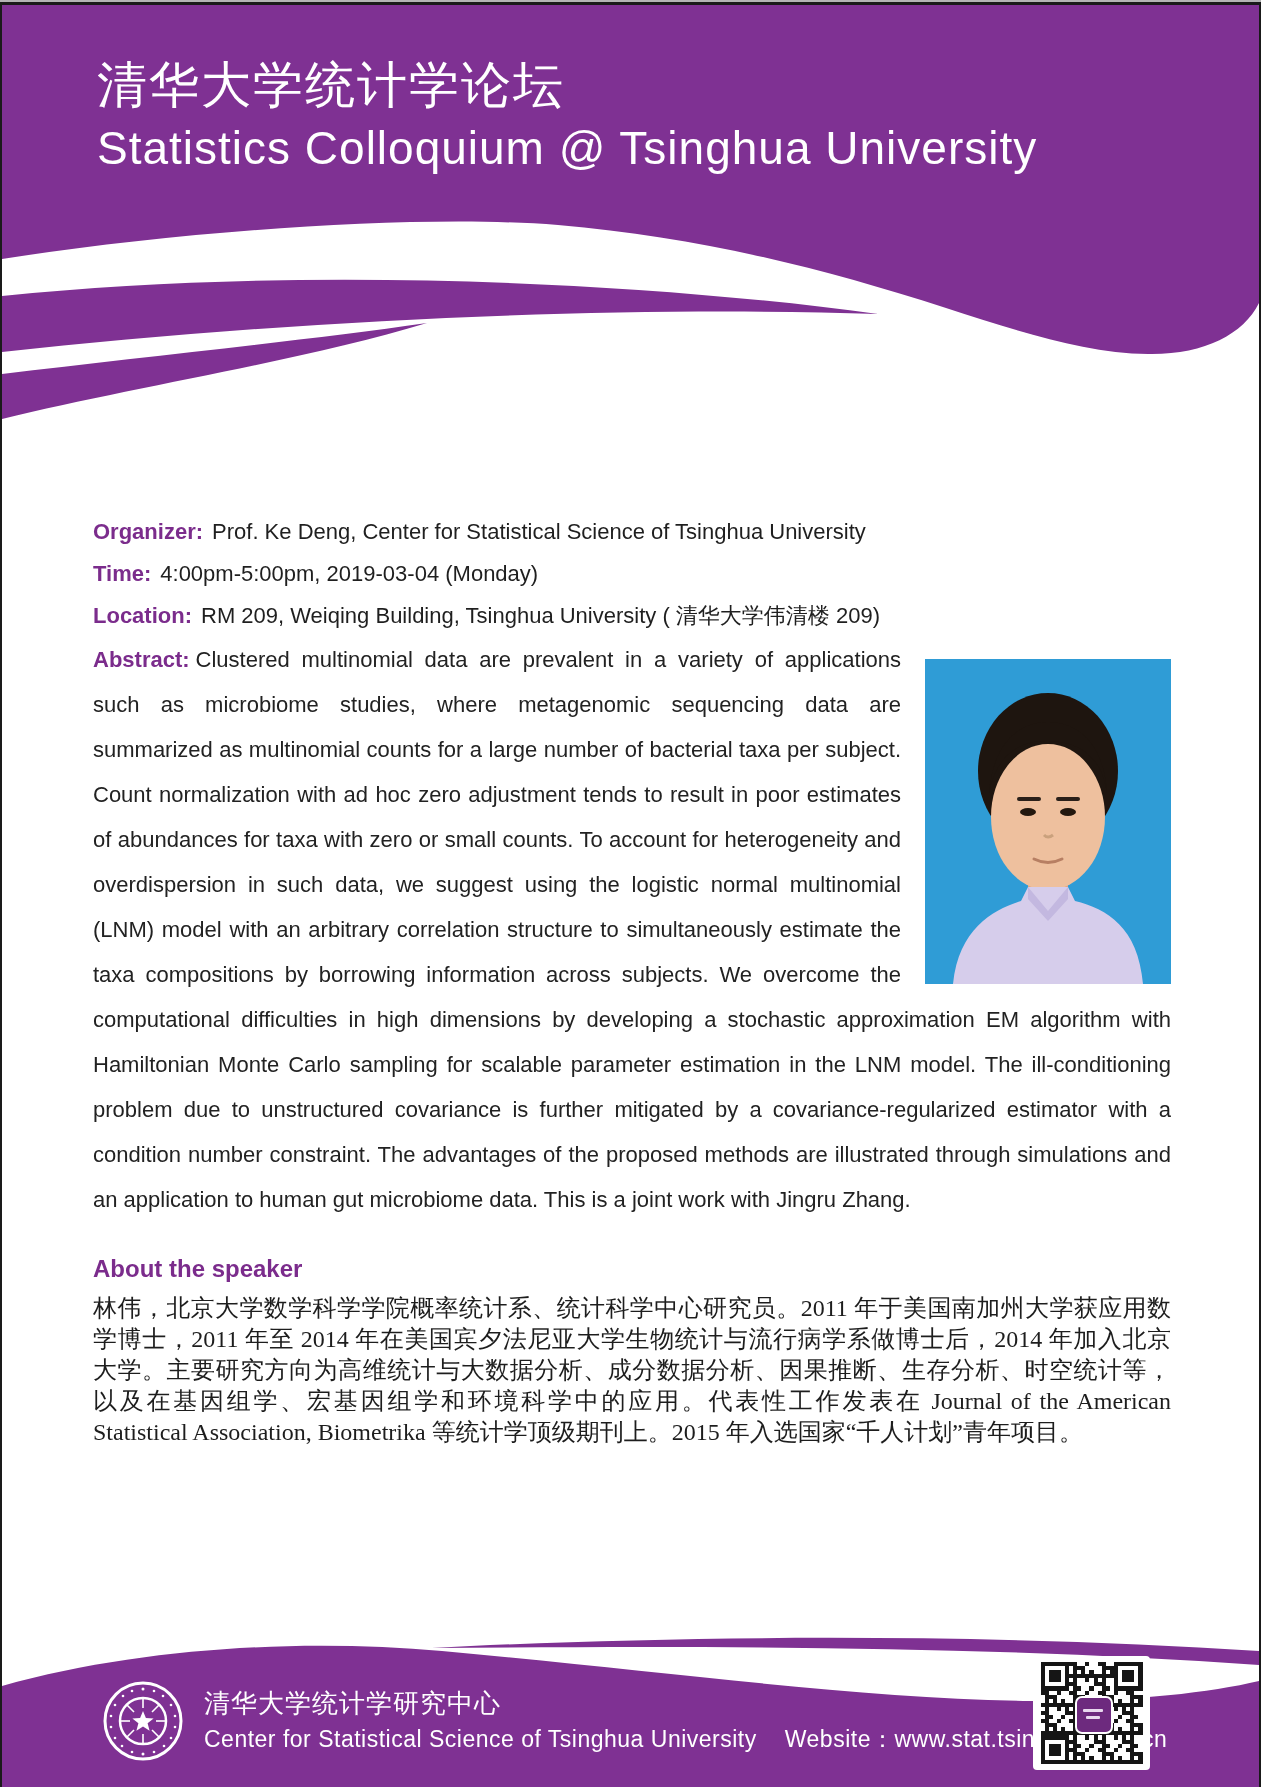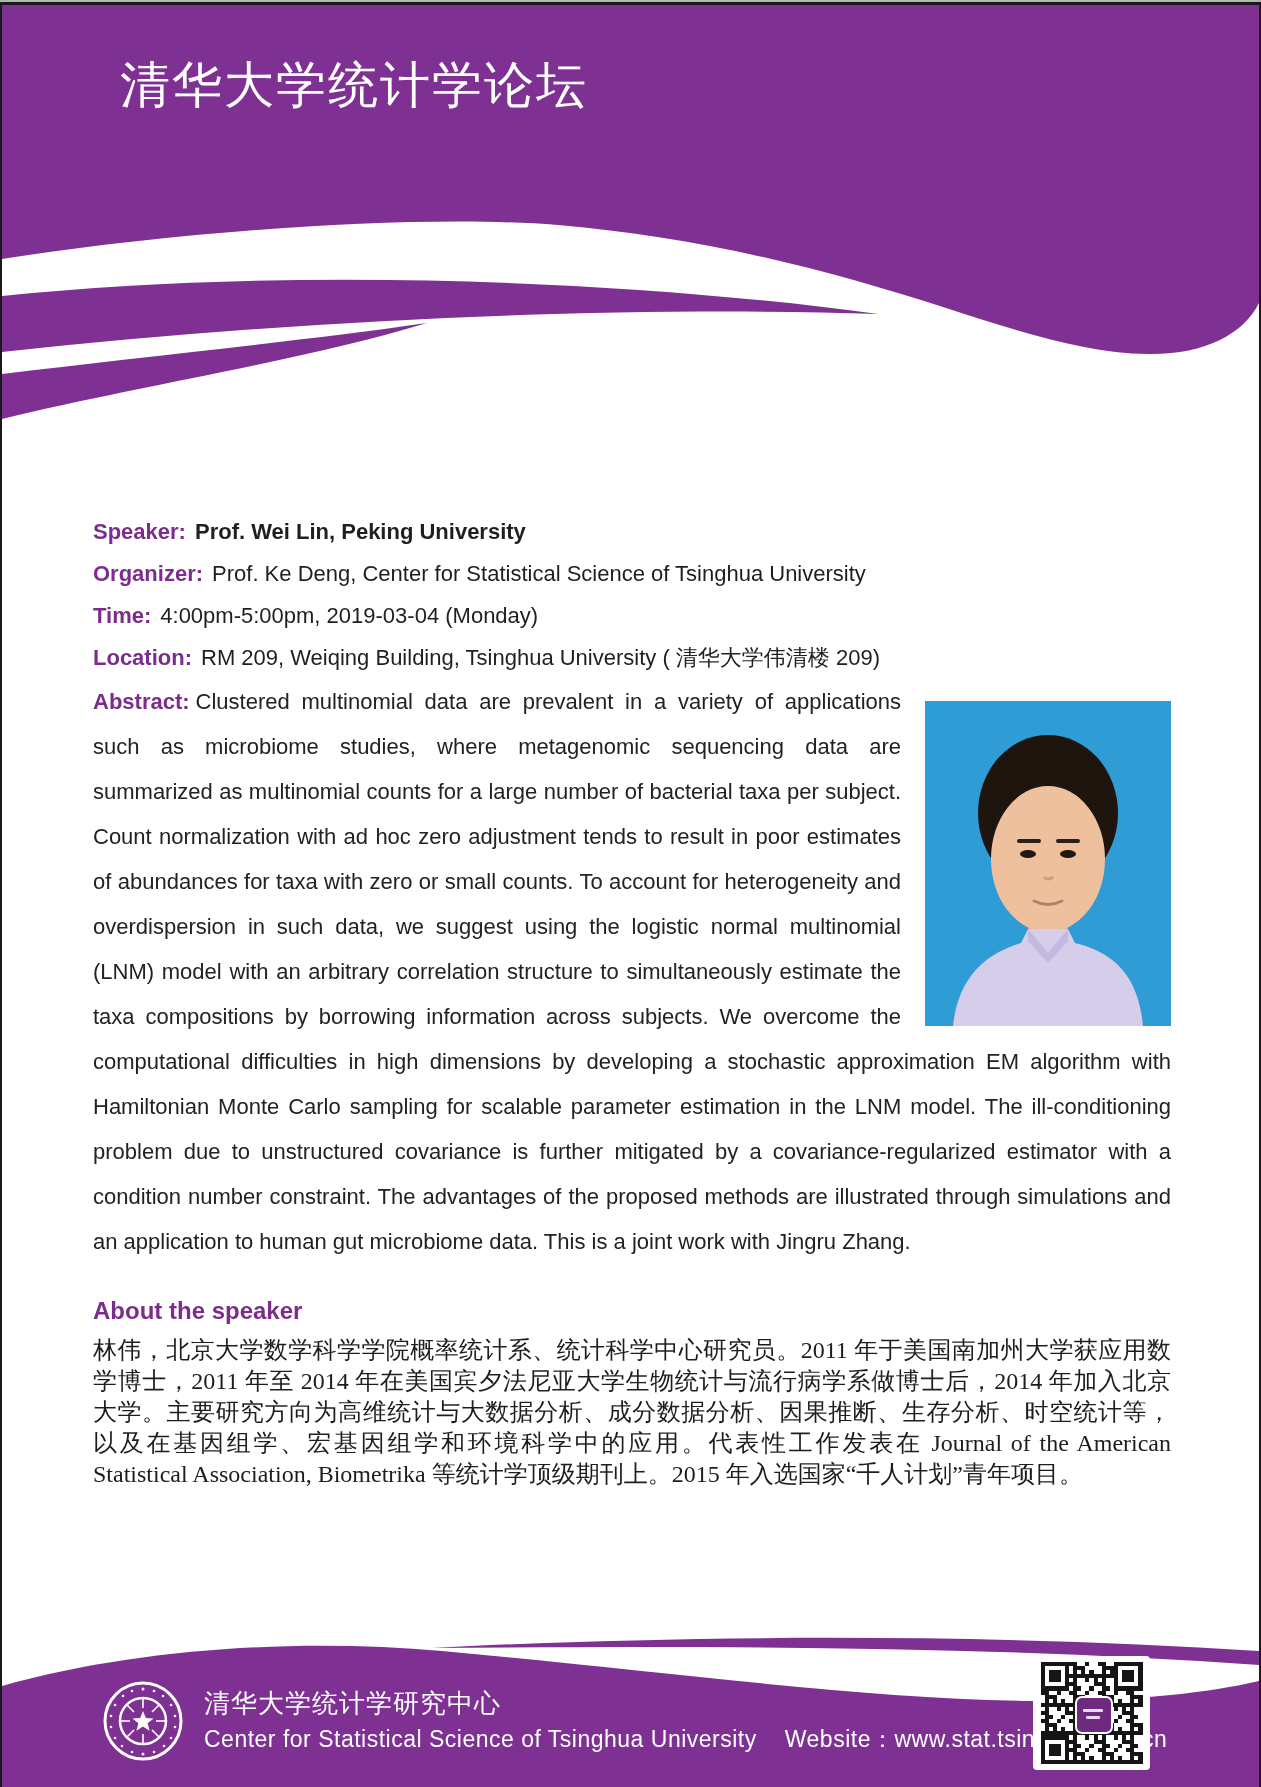--- a/index.html
+++ b/index.html
@@ -12,21 +12,21 @@
     box-sizing:border-box;
     overflow:hidden;
     font-family:"Liberation Sans", sans-serif;
     box-shadow:0 -2px 0 #b4b4b4;
     margin:2px auto 0 auto;
   }
   svg{display:block;}
   
   .header-wave{position:absolute;left:0;top:0;width:1257px;height:440px;}
   .header-titles{position:absolute;left:95px;top:48px;color:#ffffff;}
-  .header-title-zh{font-size:50px;line-height:64px;font-weight:400;letter-spacing:2px;margin-left:23px;}
+  .header-title-zh{font-size:50px;line-height:64px;font-weight:400;letter-spacing:2px;}
   .header-title-en{font-size:46px;line-height:62px;font-weight:300;letter-spacing:1px;}
   
   .talk-title{position:absolute;left:0;right:0;top:352px;text-align:center;
     color:#6e1c7d;font-weight:bold;font-style:italic;font-size:37px;line-height:48px;}
   
   .content{position:absolute;left:91px;top:506px;width:1078px;color:#1f1f1f;}
   .meta-row{font-size:22px;line-height:42px;}
   .meta-label{color:#7b2c8c;font-weight:bold;margin-right:9px;}
   .meta-row.speaker .meta-value{font-weight:bold;}
   .abstract{margin:0;font-size:22px;line-height:45px;text-align:justify;color:#222222;}
@@ -66,28 +66,26 @@
     <path fill="#7f3193" d="M0,291
       C280,262 618,274 876,309
       C616,300 278,316 0,347 Z"></path>
     <path fill="#7f3193" d="M0,369
       C140,352 300,336 425,318
       C300,356 130,382 0,414 Z"></path>
   </svg>
 
   <div class="header-titles">
     <div class="header-title-zh">清华大学统计学论坛</div>
+    <div class="header-title-en">Statistics Colloquium @ Tsinghua University</div>
   </div>
 
 
   <div class="content">
 
-    <div class="meta-row speaker">
-      <span class="meta-label">Speaker:</span><span class="meta-value">Prof. Wei Lin, Peking University</span>
-    </div>
     <div class="meta-row">
       <span class="meta-label">Organizer:</span><span class="meta-value">Prof. Ke Deng, Center for Statistical Science of Tsinghua University</span>
     </div>
     <div class="meta-row">
       <span class="meta-label">Time:</span><span class="meta-value">4:00pm-5:00pm, 2019-03-04 (Monday)</span>
     </div>
     <div class="meta-row">
       <span class="meta-label">Location:</span><span class="meta-value">RM 209, Weiqing Building, Tsinghua University ( 清华大学伟清楼 209)</span>
     </div>
 

